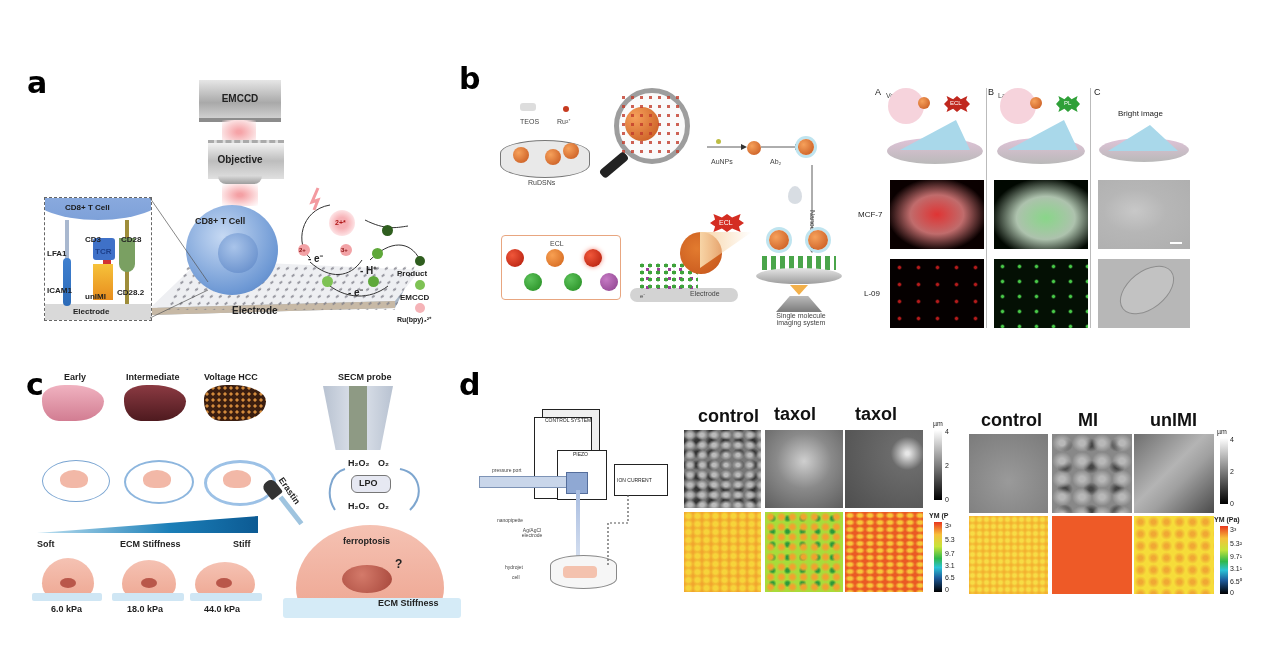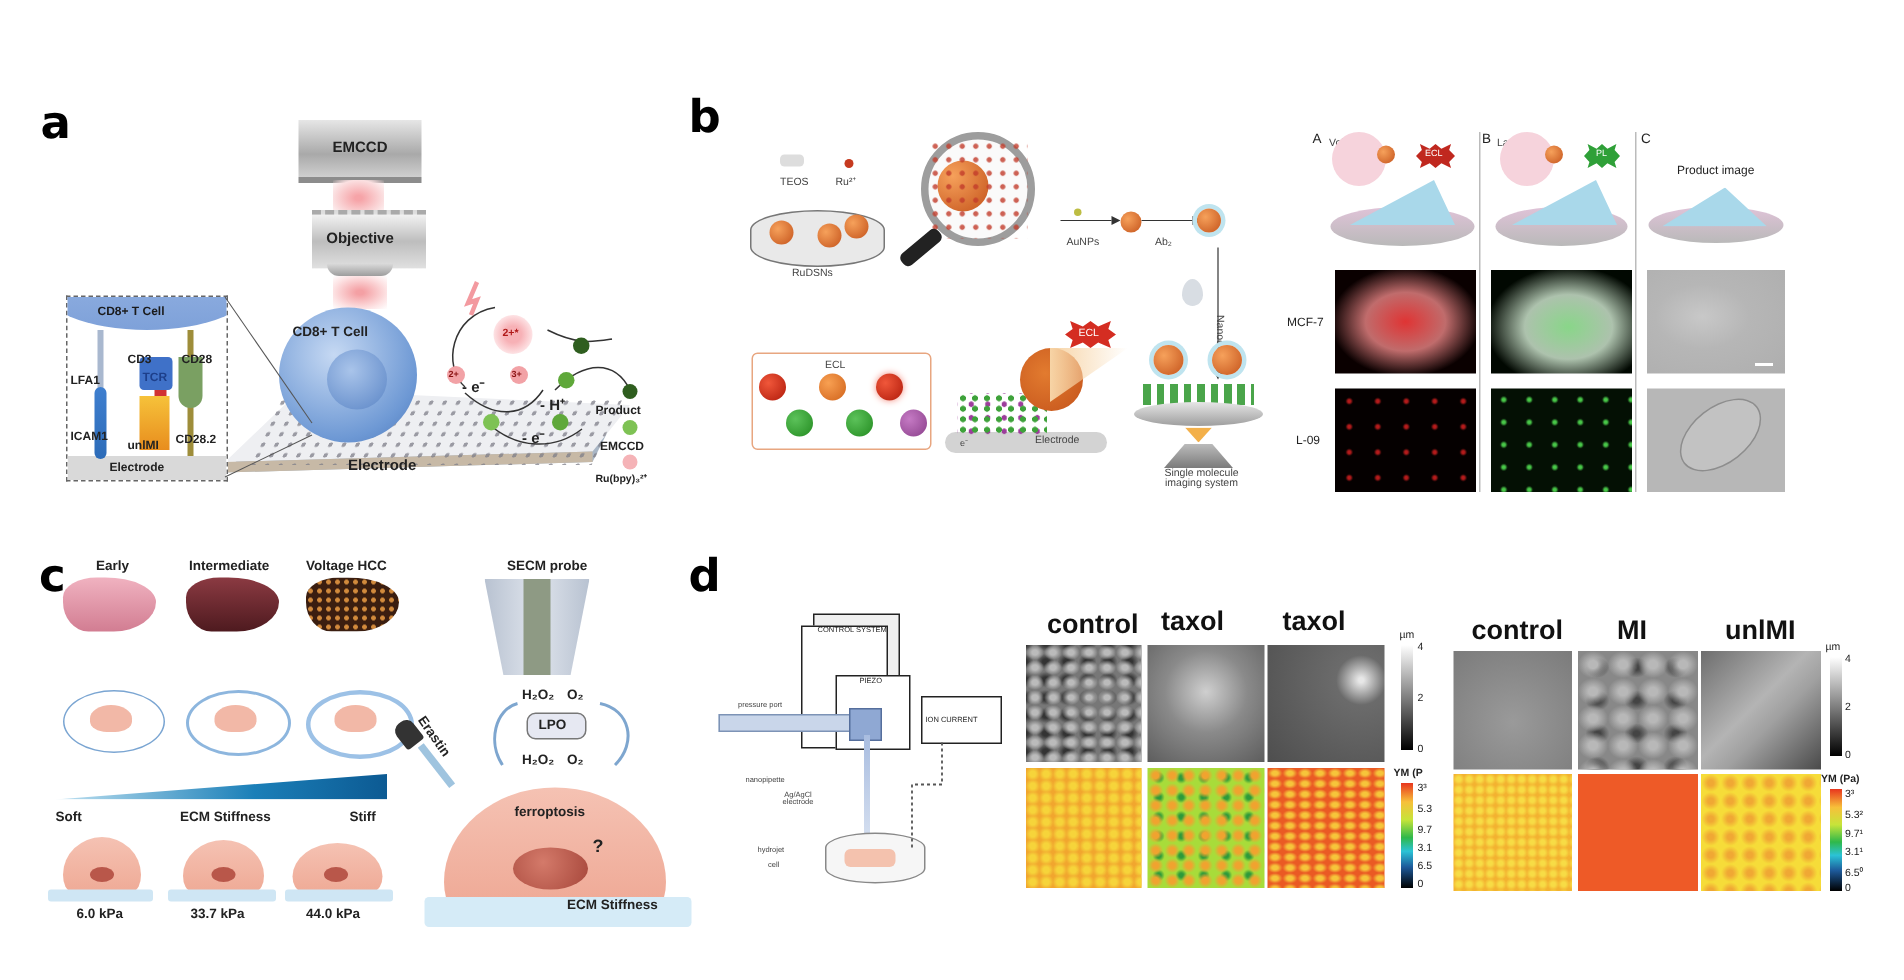--- a/index.html
+++ b/index.html
@@ -167,21 +167,21 @@
   <div class="thin" style="left:768px;top:312px;width:66px;font-size:7px;white-space:normal;text-align:center;">Single molecule imaging system</div>
 
   <div class="abs" style="left:986px;top:88px;width:1px;height:240px;background:#bbb;"></div>
   <div class="abs" style="left:1090px;top:88px;width:1px;height:240px;background:#bbb;"></div>
 
   <div class="thin" style="left:875px;top:88px;font-size:9px;color:#222;">A</div>
   <div class="thin" style="left:886px;top:92px;font-size:7px;">Voltage</div>
   <div class="thin" style="left:988px;top:88px;font-size:9px;color:#222;">B</div>
   <div class="thin" style="left:998px;top:92px;font-size:7px;">Laser</div>
   <div class="thin" style="left:1094px;top:88px;font-size:9px;color:#222;">C</div>
-  <div class="thin" style="left:1118px;top:110px;font-size:8px;color:#222;">Product image</div>
+  <div class="thin" style="left:1118px;top:110px;font-size:8px;color:#222;">Bright image</div>
 
   <div class="abs" style="left:888px;top:88px;width:36px;height:36px;border-radius:50%;background:#f6d3dc;"></div>
   <div class="abs" style="left:918px;top:97px;width:12px;height:12px;border-radius:50%;background:radial-gradient(circle at 35% 35%,#f6a15b,#c4531b);"></div>
   <div class="abs" style="left:944px;top:96px;width:26px;height:16px;background:#c0281f;clip-path:polygon(0 50%,15% 25%,10% 0,35% 20%,50% 0,65% 20%,90% 0,85% 25%,100% 50%,85% 75%,90% 100%,65% 80%,50% 100%,35% 80%,10% 100%,15% 75%);"></div>
   <div class="thin" style="left:950px;top:100px;font-size:6px;color:#fff;">ECL</div>
   <div class="abs" style="left:887px;top:138px;width:96px;height:26px;border-radius:50%;background:linear-gradient(#e0c3d8,#b9b9b9);"></div>
   <div class="abs" style="left:900px;top:120px;width:70px;height:30px;background:#a9d8ea;clip-path:polygon(0 100%,80% 0,100% 100%);"></div>
 
   <div class="abs" style="left:1000px;top:88px;width:36px;height:36px;border-radius:50%;background:#f6d3dc;"></div>
   <div class="abs" style="left:1030px;top:97px;width:12px;height:12px;border-radius:50%;background:radial-gradient(circle at 35% 35%,#f6a15b,#c4531b);"></div>
@@ -234,21 +234,21 @@
   <div class="abs" style="left:42px;top:558px;width:52px;height:36px;border-radius:50% 50% 10% 10%/70% 70% 30% 30%;background:linear-gradient(#f5c2b3,#efab97);"></div>
   <div class="abs" style="left:122px;top:560px;width:54px;height:34px;border-radius:50% 50% 10% 10%/70% 70% 30% 30%;background:linear-gradient(#f5c2b3,#efab97);"></div>
   <div class="abs" style="left:195px;top:562px;width:60px;height:32px;border-radius:50% 50% 10% 10%/70% 70% 30% 30%;background:linear-gradient(#f5c2b3,#efab97);"></div>
   <div class="abs" style="left:60px;top:578px;width:16px;height:10px;border-radius:50%;background:#b9574a;"></div>
   <div class="abs" style="left:141px;top:578px;width:16px;height:10px;border-radius:50%;background:#b9574a;"></div>
   <div class="abs" style="left:216px;top:578px;width:16px;height:10px;border-radius:50%;background:#b9574a;"></div>
   <div class="abs" style="left:32px;top:593px;width:70px;height:8px;background:#cfe6f4;border-radius:2px;"></div>
   <div class="abs" style="left:112px;top:593px;width:72px;height:8px;background:#cfe6f4;border-radius:2px;"></div>
   <div class="abs" style="left:190px;top:593px;width:72px;height:8px;background:#cfe6f4;border-radius:2px;"></div>
   <div class="t" style="left:51px;top:605px;font-size:9px;color:#222;">6.0 kPa</div>
-  <div class="t" style="left:127px;top:605px;font-size:9px;color:#222;">33.7 kPa</div>
+  <div class="t" style="left:127px;top:605px;font-size:9px;color:#222;">18.0 kPa</div>
   <div class="t" style="left:204px;top:605px;font-size:9px;color:#222;">44.0 kPa</div>
 
   <div class="t" style="left:338px;top:373px;font-size:9px;color:#222;">SECM probe</div>
   <div class="abs" style="left:323px;top:386px;width:70px;height:64px;background:linear-gradient(90deg,#b8c2d1,#dfe4ec 50%,#b8c2d1);clip-path:polygon(0 0,100% 0,82% 100%,18% 100%);">
     <div class="abs" style="left:26px;top:0;width:18px;height:64px;background:#8e9a84;"></div>
   </div>
   <div class="abs" style="left:265px;top:480px;width:14px;height:18px;background:#333;border-radius:6px 6px 2px 2px;transform:rotate(-38deg);"></div>
   <div class="abs" style="left:278px;top:497px;width:5px;height:34px;background:#9fc4df;transform:rotate(-38deg);transform-origin:top;"></div>
   <div class="t" style="left:284px;top:476px;font-size:9px;color:#222;transform:rotate(55deg);transform-origin:left top;">Erastin</div>
 

